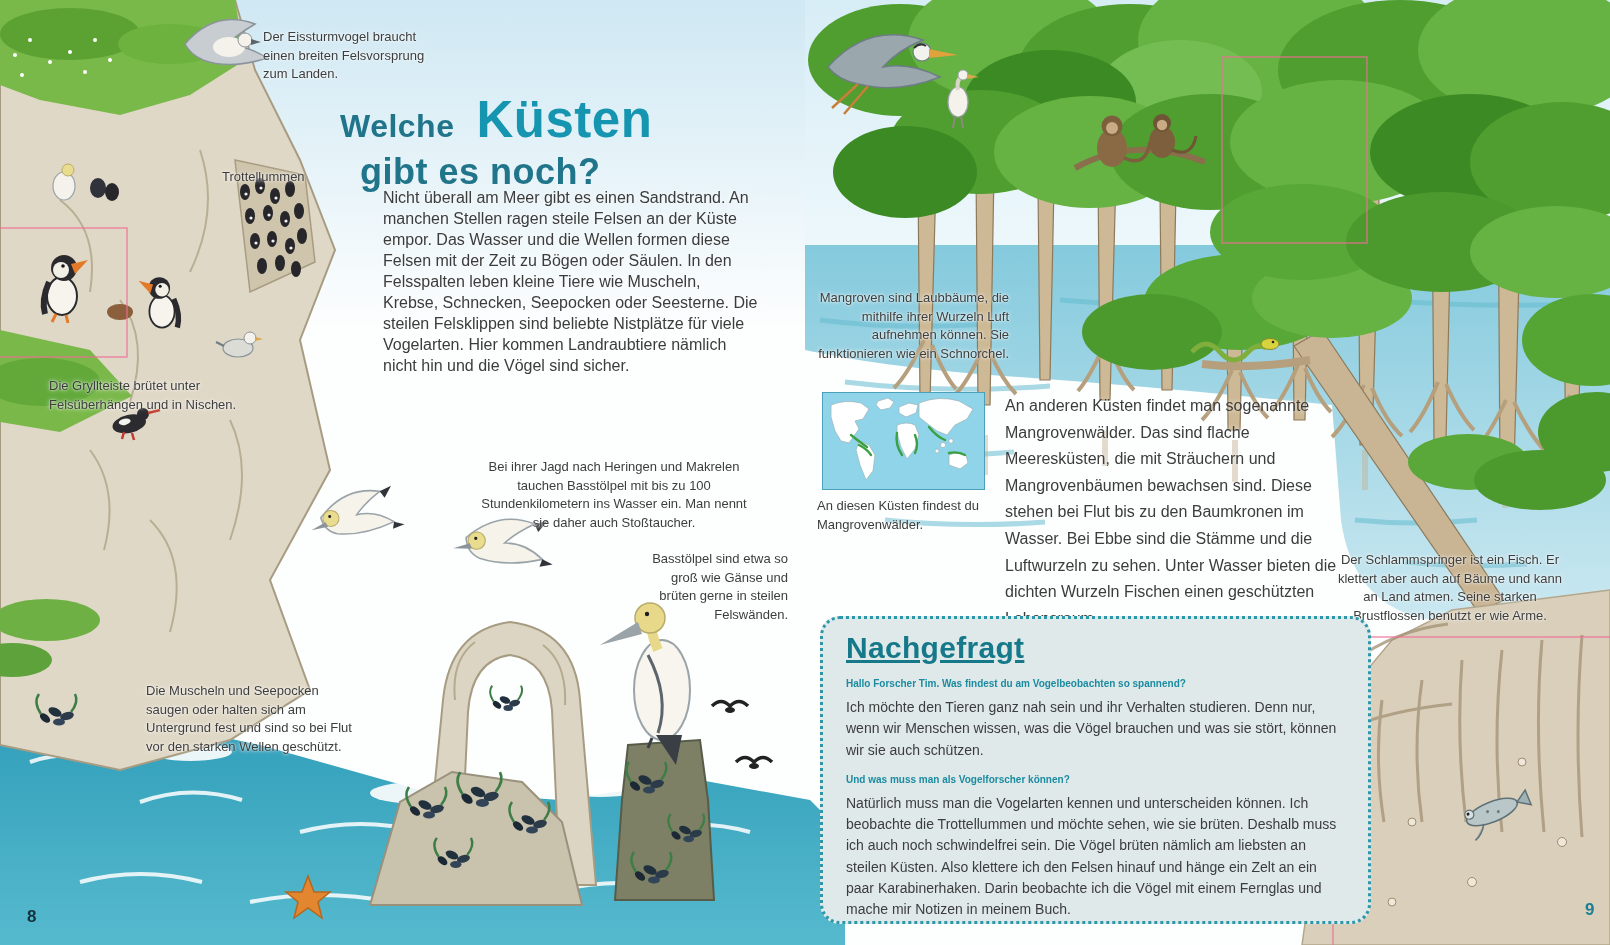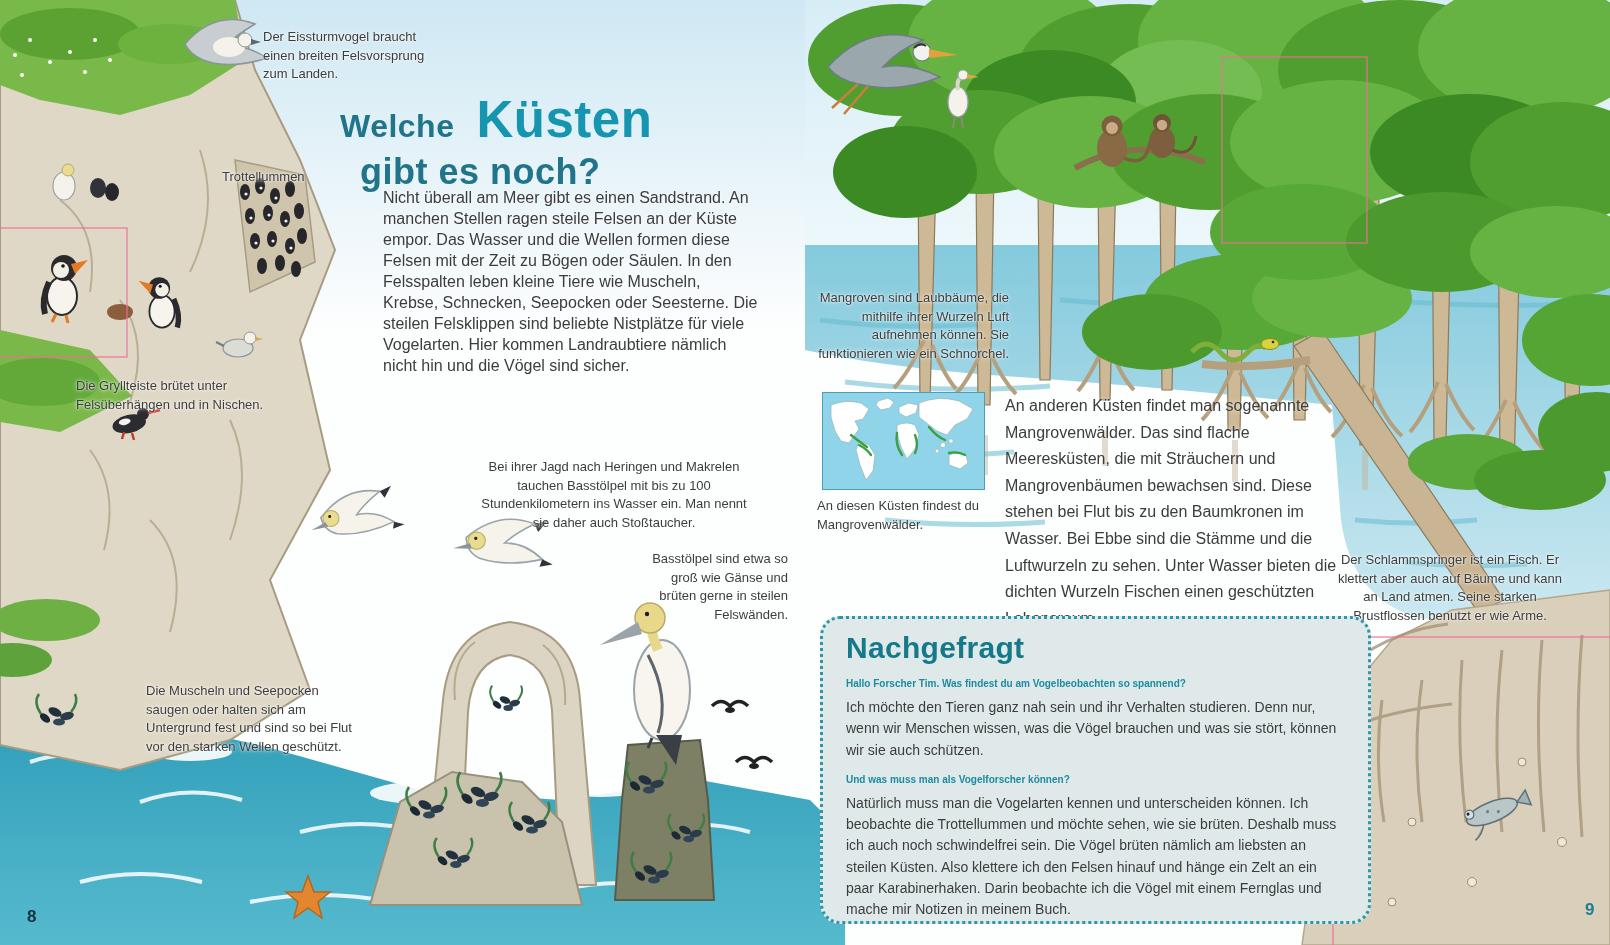--- a/index.html
+++ b/index.html
@@ -20,37 +20,37 @@
   .t1{white-space:nowrap;}
   .t1 .w1{font-weight:bold;font-size:32px;color:#20758a;letter-spacing:.5px;}
   .t1 .w2{font-weight:bold;font-size:51px;color:#1695b0;letter-spacing:.5px;margin-left:22px;}
   .t2{font-weight:bold;font-size:36px;color:#20758a;margin-left:20px;margin-top:2px;letter-spacing:.5px;}
   .para{font-size:16px;line-height:21px;color:#3c3c3c;
     text-shadow:0 0 5px rgba(255,255,255,.8);}
   #intro{left:383px;top:187px;width:376px;}
   #mangrove-par{left:1005px;top:393px;width:334px;line-height:26.6px;}
   #cap-eissturmvogel{left:263px;top:28px;width:178px;}
   #cap-trottellummen{left:222px;top:168px;width:160px;}
-  #cap-gryllteiste{left:76px;top:377px;width:190px;}
+  #cap-gryllteiste{left:49px;top:377px;width:190px;}
   #cap-basstoelpel-jagd{left:477px;top:458px;width:274px;text-align:center;}
   #cap-basstoelpel-groesse{left:646px;top:550px;width:142px;text-align:right;}
   #cap-muscheln{left:146px;top:682px;width:208px;}
   #cap-mangroven{left:817px;top:289px;width:192px;text-align:right;}
   #cap-map{left:817px;top:497px;width:182px;}
   #cap-schlammspringer{left:1330px;top:551px;width:240px;text-align:center;}
   .map-box{
     left:822px;top:392px;width:163px;height:98px;
     border:1px solid #4b9fbb;background:#8fd4e8;box-sizing:border-box;
   }
   .nf-box{
     left:820px;top:616px;width:551px;height:308px;box-sizing:border-box;
     background:#dfe9ea;border:3px dotted #2d97a7;border-radius:20px;
     padding:10px 23px 10px 23px;overflow:hidden;
   }
-  .nf-head{font-weight:bold;font-size:30px;color:#15798a;margin:2px 0 7px 0;letter-spacing:.3px;}
+  .nf-head{font-weight:bold;font-size:30px;color:#15798a;margin:2px 0 7px 0;letter-spacing:.3px;text-decoration:underline;}
   .nf-q{font-weight:bold;font-size:10px;color:#1b8ba0;margin:9px 0 4px 0;line-height:19px;}
   .nf-a{font-size:14px;line-height:21.3px;color:#3c3c3c;}
   .pagenum{font-weight:bold;font-size:17px;}
   #pn-left{left:27px;top:907px;color:#15323c;}
   #pn-right{left:1585px;top:900px;color:#1a7f93;}
 </style>
 </head>
 <body>
 
 <div class="stage">

